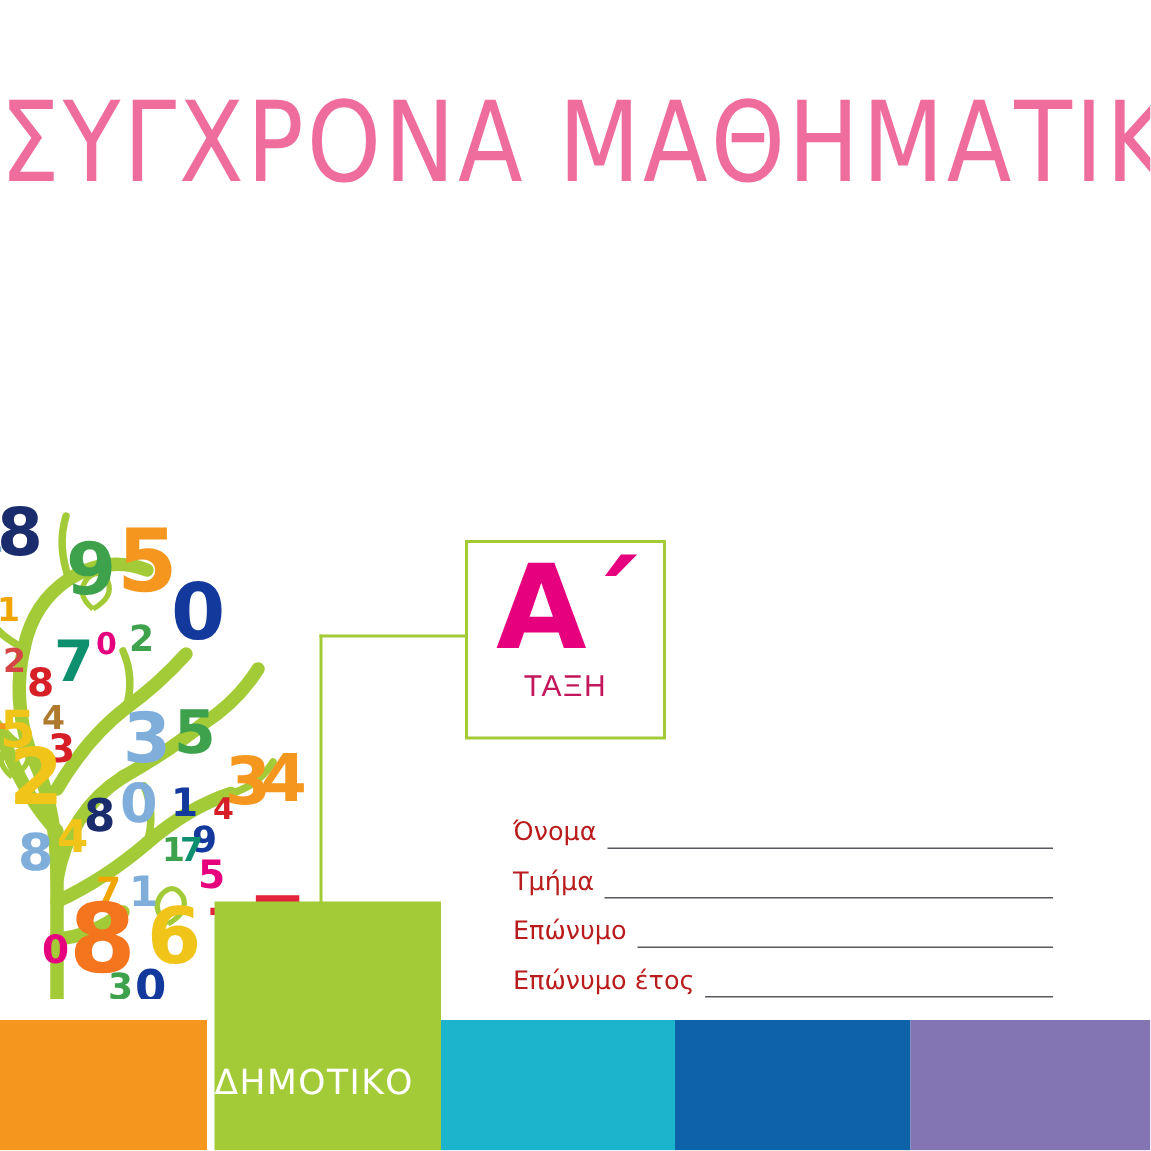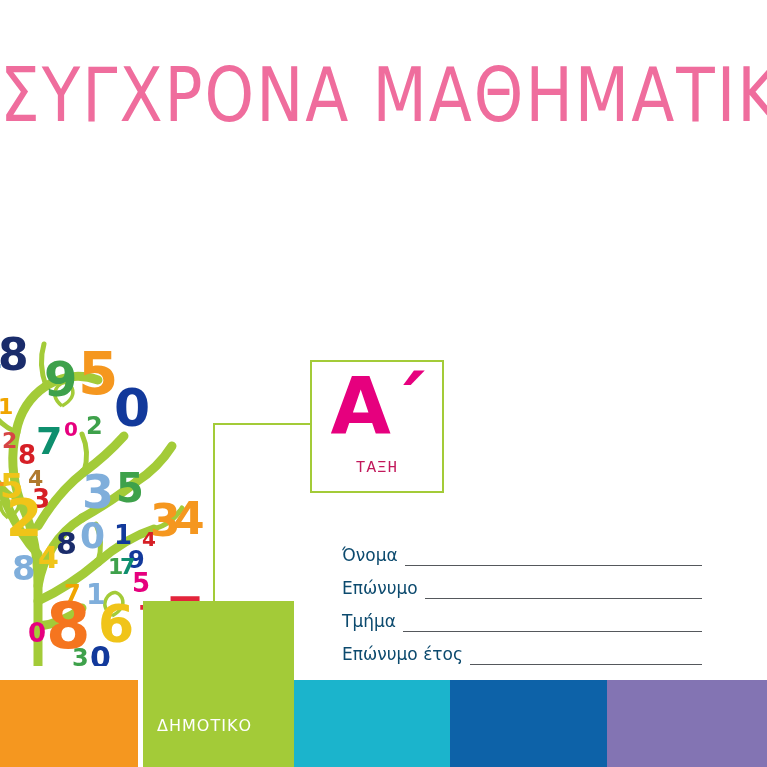--- a/index.html
+++ b/index.html
@@ -84,23 +84,23 @@
   .class-letter {
     margin-top: 6px;
     font-family: "DejaVu Sans", sans-serif;
     font-size: 78px;
     font-weight: bold;
     color: #E6007E;
     line-height: 0.98;
     letter-spacing: -1px;
   }
   .class-sub {
-    margin-top: 16px;
-    font-family: Liberation Mono, monospace;
-    font-size: 16px;
+    margin-top: 4px;
+    font-family: Liberation Sans, sans-serif;
+    font-size: 20px;
     letter-spacing: 1px;
     color: #C2185B;
     line-height: 1;
   }
 
   
   .form {
     position: absolute;
     left: 342px;
     top: 541px;
@@ -108,21 +108,21 @@
   }
   .field {
     display: flex;
     align-items: flex-end;
     margin-bottom: 8px;
     height: 25px;
   }
   .field-label {
     font-family: "DejaVu Sans", sans-serif;
     font-size: 17px;
-    color: #0c4a6e;
+    color: #b91c1c;
     white-space: nowrap;
     line-height: 1;
     padding-bottom: 2px;
   }
   .field-line {
     flex: 1 1 auto;
     border-bottom: 1.5px solid #55585c;
     margin-left: 7px;
     height: 1px;
   }
@@ -146,21 +146,21 @@
     height: 166px;
     background: #A3CB38;
   }
   .green-block-label {
     position: absolute;
     left: 0;
     bottom: 33px;
     width: 123px;
     text-align: center;
     font-family: "DejaVu Sans", sans-serif;
-    font-size: 16px;
+    font-size: 23px;
     letter-spacing: 1px;
     color: #ffffff;
     line-height: 1;
   }
 </style>
 </head>
 <body>
 
 <div id="cover">
 
@@ -250,25 +250,25 @@
     <div class="class-letter">Α΄</div>
     <div class="class-sub">ΤΑΞΗ</div>
   </div>
 
   <div class="form">
     <div class="field">
       <span class="field-label">Όνομα</span>
       <span class="field-line"></span>
     </div>
     <div class="field">
+      <span class="field-label">Τμήμα</span>
+      <span class="field-line"></span>
+    </div>
+    <div class="field">
       <span class="field-label">Επώνυμο</span>
-      <span class="field-line"></span>
-    </div>
-    <div class="field">
-      <span class="field-label">Τμήμα</span>
       <span class="field-line"></span>
     </div>
     <div class="field">
       <span class="field-label">Επώνυμο έτος</span>
       <span class="field-line"></span>
     </div>
   </div>
 
   <div class="bar bar-orange"></div>
   <div class="bar bar-cyan"></div>

